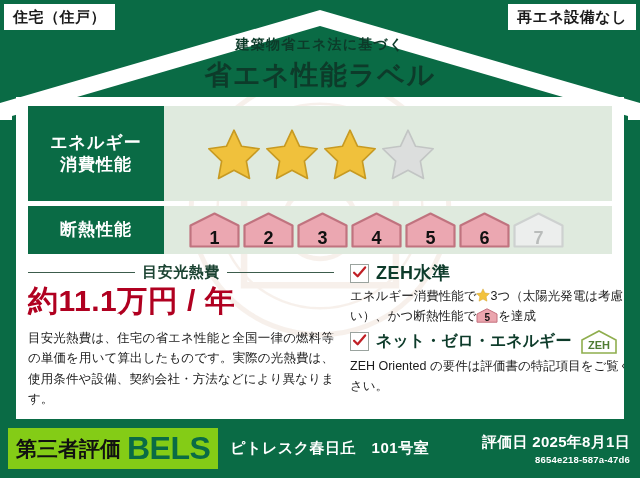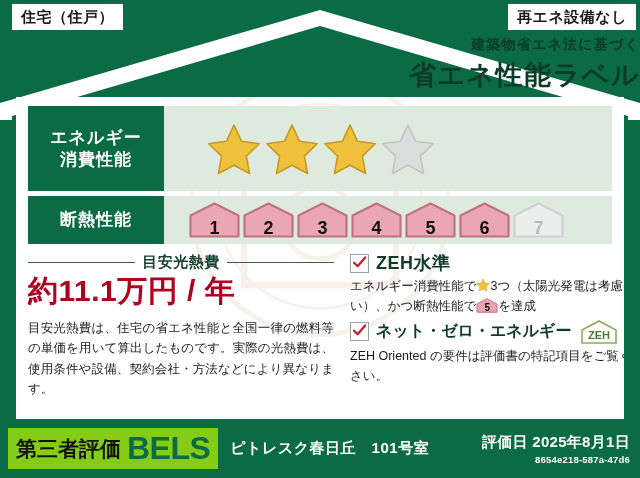--- a/index.html
+++ b/index.html
@@ -27,39 +27,39 @@
     background: #ffffff;
     color: #1b1b1b;
     font-size: 15px;
     font-weight: 700;
     letter-spacing: 0.5px;
     padding: 5px 9px 6px 9px;
     line-height: 1;
     z-index: 40;
     white-space: nowrap;
   }
-  .corner-tag.left  { left: 12px; }
+  .corner-tag.left  { left: 4px; }
   .corner-tag.right { right: 4px; }
 
   
   .roof {
     position: absolute;
     left: 0;
     top: 0;
     width: 640px;
     height: 120px;
     z-index: 5;
   }
 
   .heading {
     position: absolute;
     left: 0;
     top: 36px;
     width: 640px;
-    text-align: right;
+    text-align: center;
     z-index: 20;
     pointer-events: none;
   }
   .heading .sub {
     display: block;
     font-size: 14px;
     font-weight: 700;
     color: #0d3b2a;
     letter-spacing: 1.2px;
     margin-bottom: 3px;
@@ -127,21 +127,21 @@
   .perf-value {
     flex: 1 1 auto;
     background: #dfeade;
     display: flex;
     align-items: center;
     padding-left: 42px;
     box-sizing: border-box;
   }
 
   .row-energy .perf-label,
-  .row-energy .perf-value { height: 85px; }
+  .row-energy .perf-value { height: 95px; }
   .row-insul .perf-label,
   .row-insul .perf-value { height: 48px; }
   .row-insul .perf-value { padding-left: 24px; }
 
   .stars { display: flex; align-items: center; gap: 2px; }
   .star { width: 56px; height: 56px; display: block; }
 
   .houses { display: flex; align-items: flex-end; gap: 1px; }
   .house-chip { position: relative; width: 53px; height: 38px; }
   .house-chip svg { display: block; width: 53px; height: 38px; }

